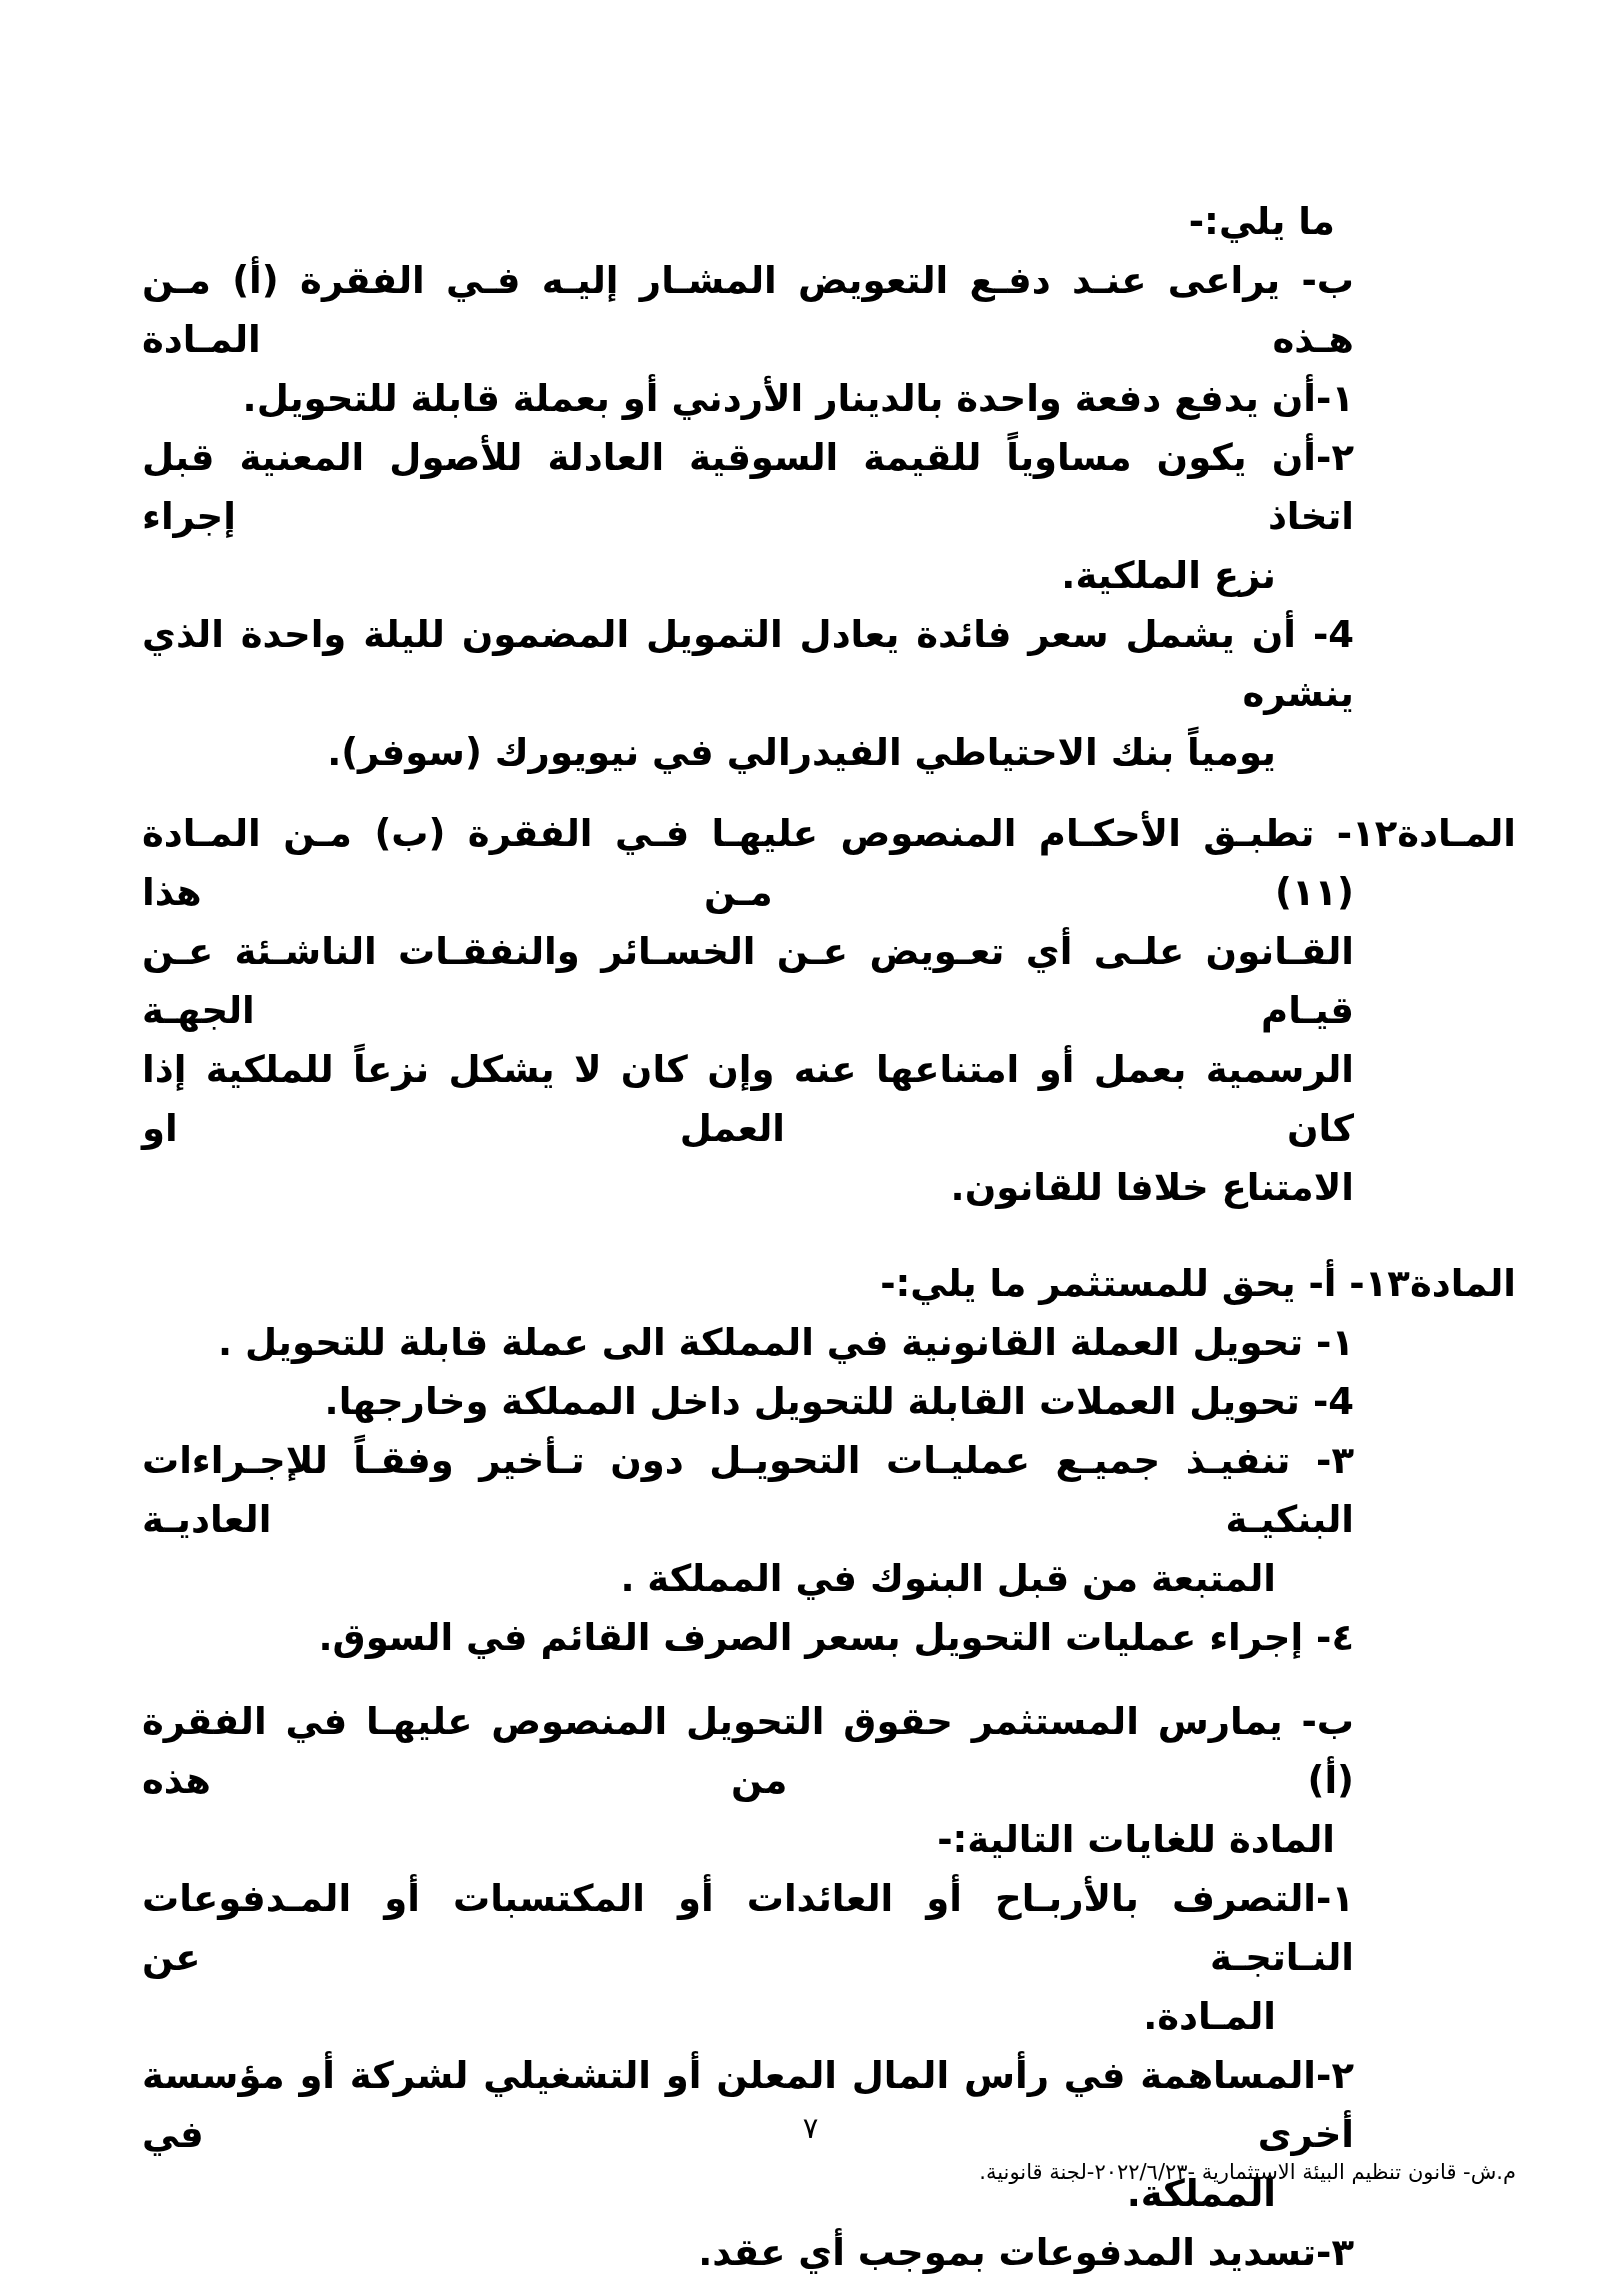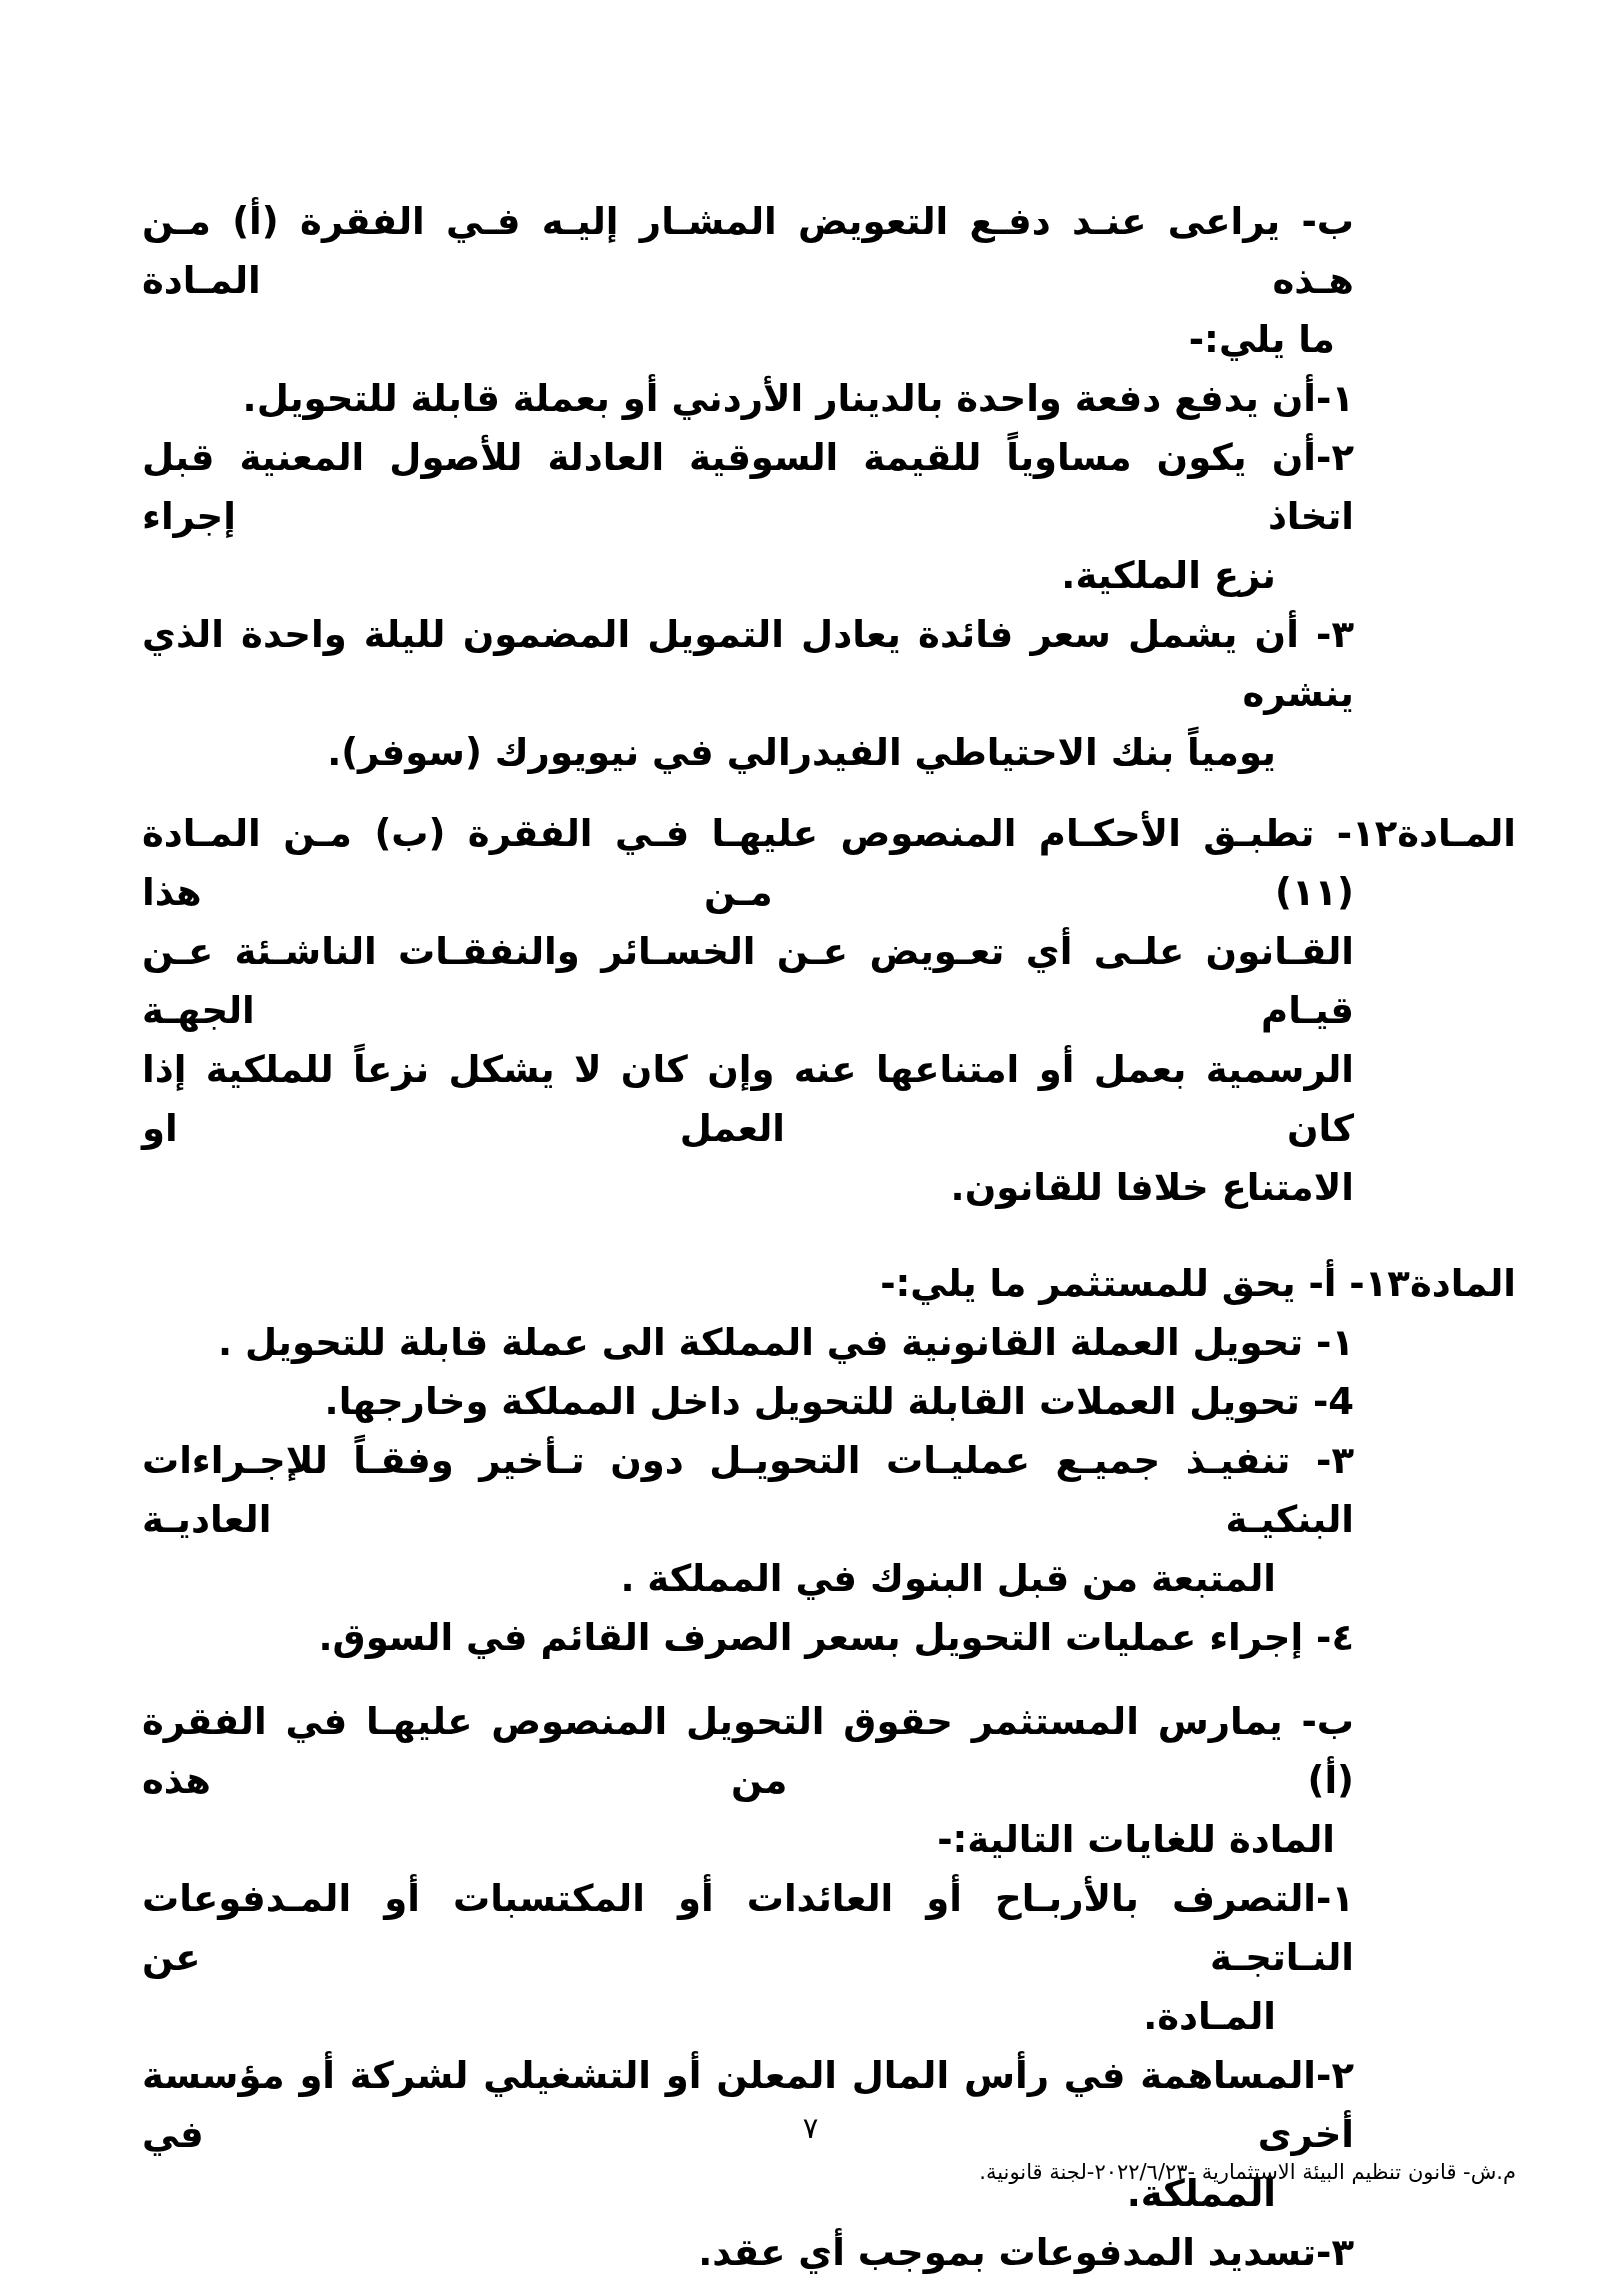--- a/index.html
+++ b/index.html
@@ -49,26 +49,26 @@
     font-size:21px;
     font-weight:normal;
     line-height:45px;
   }
 </style>
 </head>
 <body>
 
 <div class="page">
   <div class="content">
+    <div class="ln cont-letter">ما يلي:-</div>
     <div class="ln sub j">ب- يراعى عنـد دفـع التعويض المشـار إليـه فـي الفقرة (أ) مـن هـذه المـادة</div>
-    <div class="ln cont-letter">ما يلي:-</div>
     <div class="ln sub">١-أن يدفع دفعة واحدة بالدينار الأردني أو بعملة قابلة للتحويل.</div>
     <div class="ln sub j">٢-أن يكون مساوياً للقيمة السوقية العادلة للأصول المعنية قبل اتخاذ إجراء</div>
     <div class="ln cont-num">نزع الملكية.</div>
-    <div class="ln sub j">٣- أن يشمل سعر فائدة يعادل التمويل المضمون لليلة واحدة الذي ينشره</div>
+    <div class="ln sub j">4- أن يشمل سعر فائدة يعادل التمويل المضمون لليلة واحدة الذي ينشره</div>
     <div class="ln cont-num">يومياً بنك الاحتياطي الفيدرالي في نيويورك (سوفر).</div>
     <div class="ln article j gap-lg">المـادة١٢- تطبـق الأحكـام المنصوص عليهـا فـي الفقرة (ب) مـن المـادة (١١) مـن هذا</div>
     <div class="ln art-cont j">القـانون علـى أي تعـويض عـن الخسـائر والنفقـات الناشـئة عـن قيـام الجهـة</div>
     <div class="ln art-cont j">الرسمية بعمل أو امتناعها عنه وإن كان لا يشكل نزعاً للملكية إذا كان العمل او</div>
     <div class="ln art-cont">الامتناع خلافا للقانون.</div>
     <div class="ln article gap-md">المادة١٣- أ- يحق للمستثمر ما يلي:-</div>
     <div class="ln sub">١- تحويل العملة القانونية في المملكة الى عملة قابلة للتحويل .</div>
     <div class="ln sub">4- تحويل العملات القابلة للتحويل داخل المملكة وخارجها.</div>
     <div class="ln sub j">٣- تنفيـذ جميـع عمليـات التحويـل دون تـأخير وفقـاً للإجـراءات البنكيـة العاديـة</div>
     <div class="ln cont-num">المتبعة من قبل البنوك في المملكة .</div>

